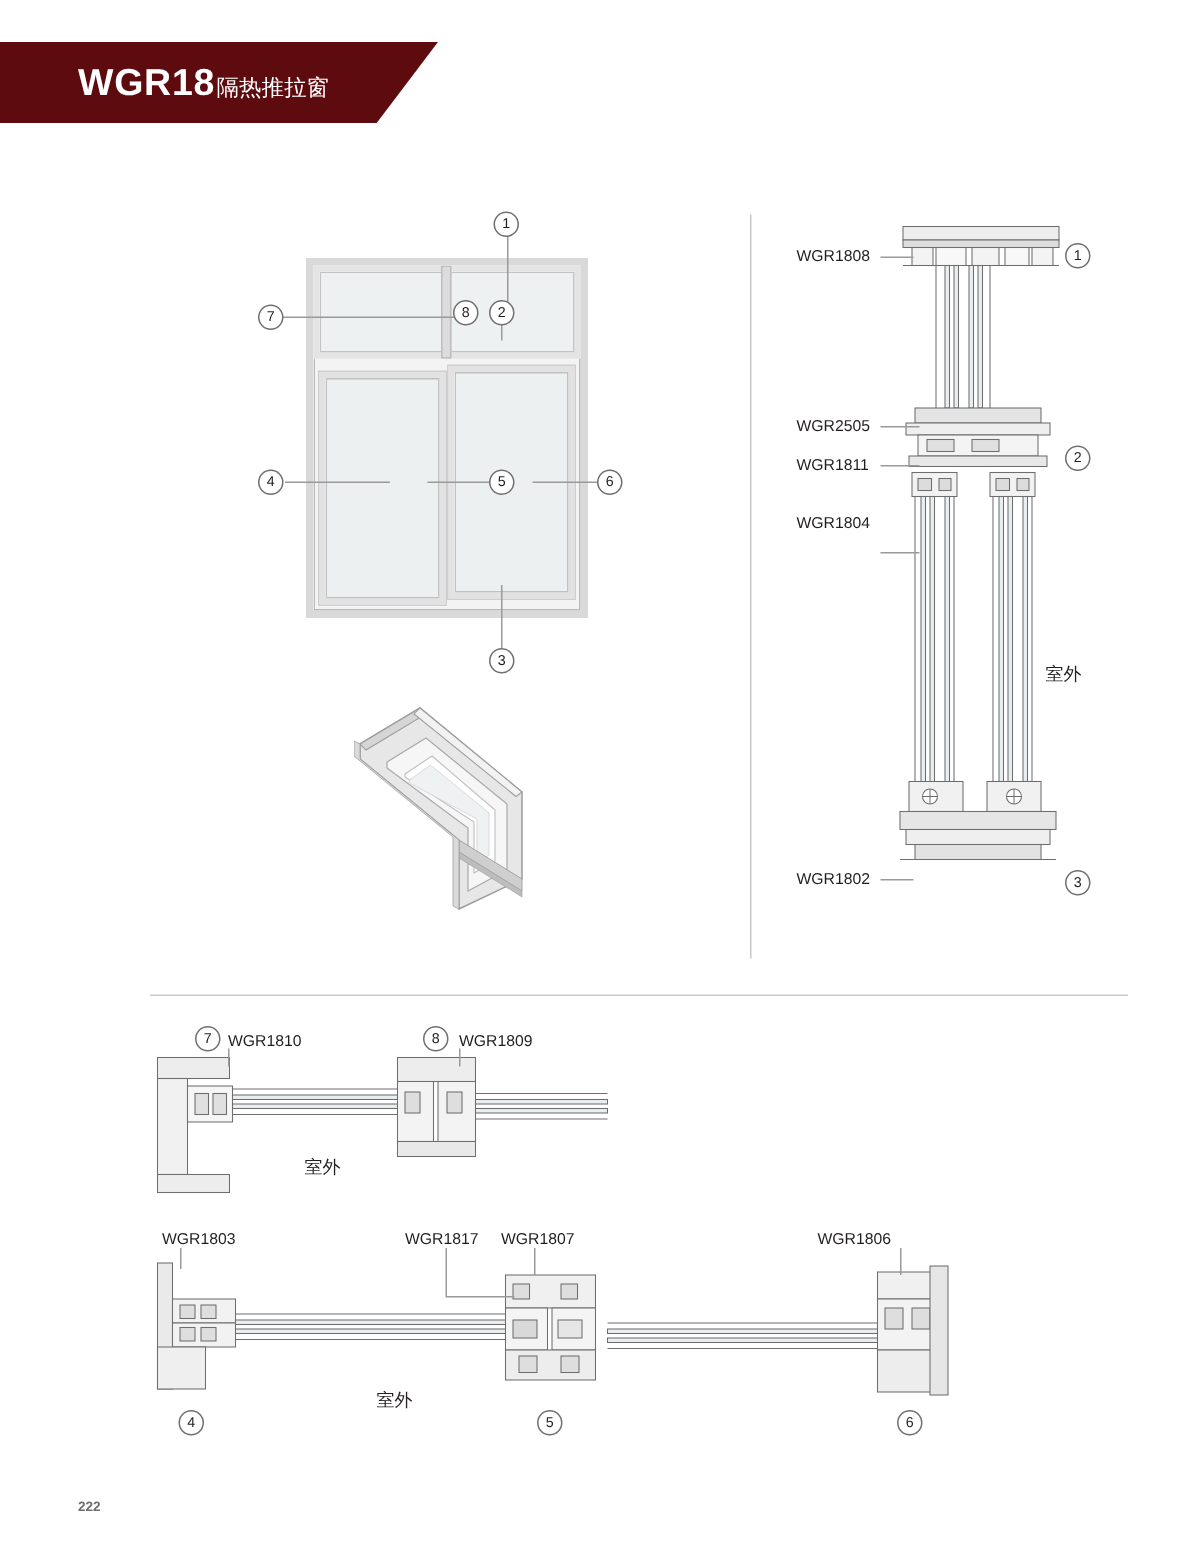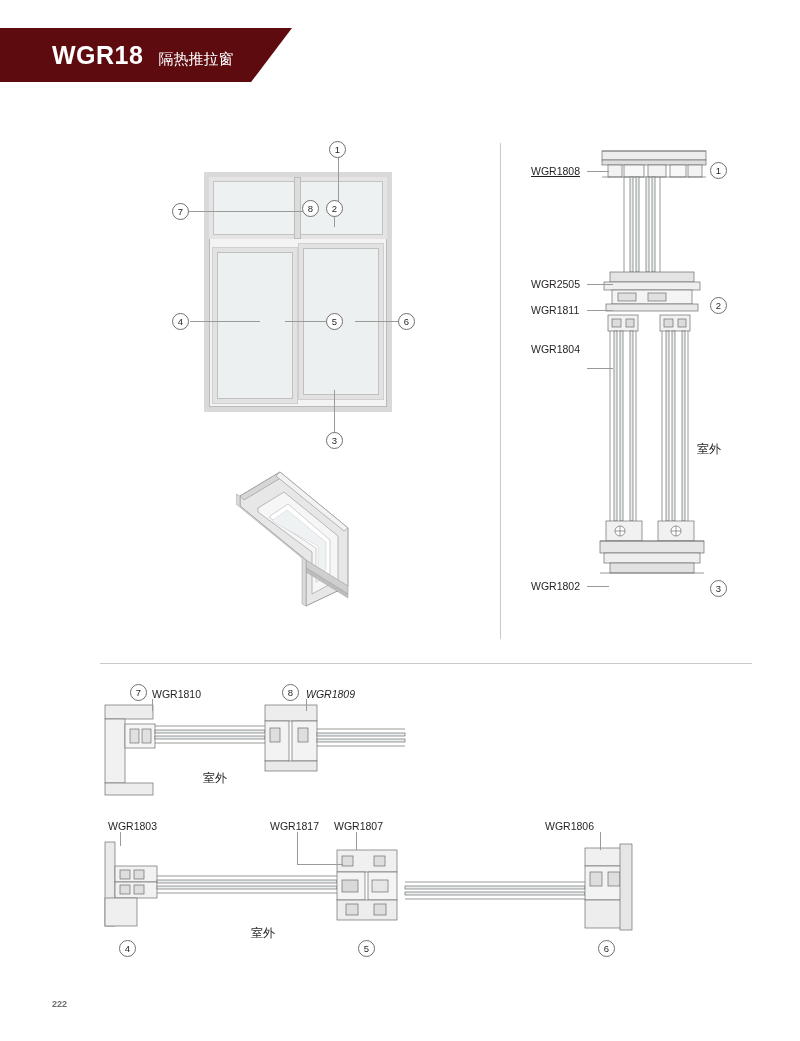--- a/index.html
+++ b/index.html
@@ -35,21 +35,21 @@
     white-space: nowrap;
   }
   .header-code {
     font-size: 25px;
     font-weight: bold;
     letter-spacing: 0.5px;
     font-family: "Liberation Sans", sans-serif;
   }
   .header-title-cn {
     font-size: 15px;
-    margin-left: 15px;
+    margin-left: 1px;
     font-weight: normal;
   }
 
   
   .lbl {
     position: absolute;
     font-size: 10.5px;
     color: #231f20;
     white-space: nowrap;
   }
@@ -271,21 +271,21 @@
 
         <rect x="10" y="396" width="104" height="12" fill="#e6e6e6"></rect>
         <rect x="14" y="408" width="96" height="10" fill="#efefef"></rect>
         <rect x="20" y="418" width="84" height="10" fill="#e2e2e2"></rect>
         <line x1="10" y1="396" x2="114" y2="396"></line>
         <line x1="10" y1="428" x2="114" y2="428"></line>
       </g>
     </svg>
   </div>
 
-  <div class="lbl" style="left:531px; top:165px;text-decoration:underline;">WGR1808</div>
+  <div class="lbl" style="left:531px; top:165px;">WGR1808</div>
   <div class="leader h" style="left:587px; top:171px; width:22px;"></div>
 
   <div class="lbl" style="left:531px; top:278px;">WGR2505</div>
   <div class="leader h" style="left:587px; top:284px; width:26px;"></div>
 
   <div class="lbl" style="left:531px; top:304px;">WGR1811</div>
   <div class="leader h" style="left:587px; top:310px; width:26px;"></div>
 
   <div class="lbl" style="left:531px; top:343px;">WGR1804</div>
   <div class="leader h" style="left:587px; top:368px; width:26px;"></div>
@@ -328,21 +328,21 @@
         <line x1="217" y1="46" x2="305" y2="46"></line>
       </g>
     </svg>
   </div>
 
   <div class="circle" style="left:130px; top:684px;">7</div>
   <div class="lbl" style="left:152px; top:688px;">WGR1810</div>
   <div class="leader v" style="left:152px; top:699px; height:12px;"></div>
 
   <div class="circle" style="left:282px; top:684px;">8</div>
-  <div class="lbl" style="left:306px; top:688px;font-style:italic;">WGR1809</div>
+  <div class="lbl" style="left:306px; top:688px;">WGR1809</div>
   <div class="leader v" style="left:306px; top:699px; height:12px;"></div>
 
   <div class="cn" style="left:203px; top:770px;">室外</div>
 
   <div style="position:absolute; left:100px; top:838px; width:540px; height:100px;">
     <svg width="540" height="100" viewBox="0 0 540 100">
       <g stroke="#6e6e6e" fill="none" stroke-width="0.7">
 
         <rect x="5" y="4" width="10" height="84" fill="#eaeaea"></rect>
         <rect x="15" y="28" width="42" height="16" fill="#f2f2f2"></rect>

